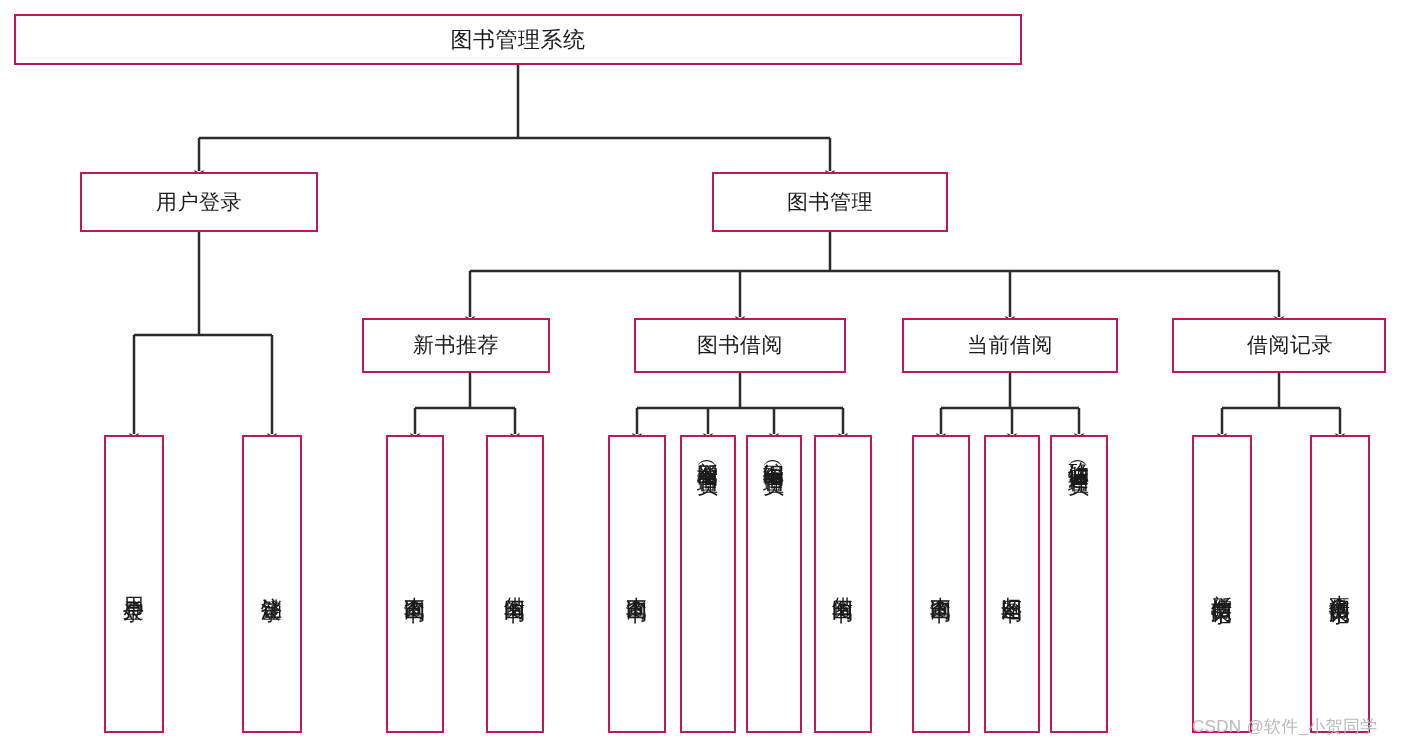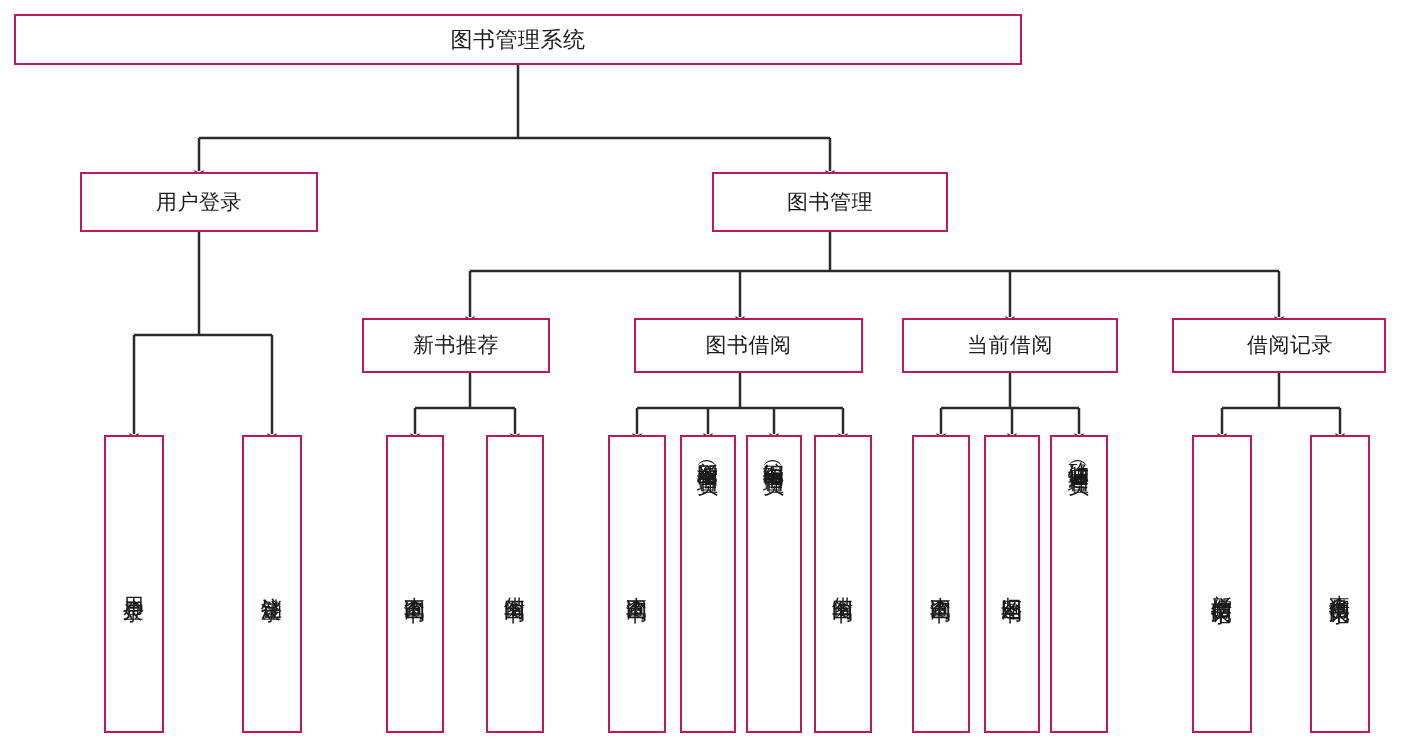--- a/index.html
+++ b/index.html
@@ -127,21 +127,21 @@
       </div>
       <div class="node horiz" style="left: 80px; top: 172px; width: 238px; height: 60px;">
         <span class="node-label">用户登录</span>
       </div>
       <div class="node horiz" style="left: 712px; top: 172px; width: 236px; height: 60px;">
         <span class="node-label">图书管理</span>
       </div>
       <div class="node horiz" style="left: 362px; top: 318px; width: 188px; height: 55px;">
         <span class="node-label">新书推荐</span>
       </div>
-      <div class="node horiz" style="left: 634px; top: 318px; width: 229px; height: 55px;">
+      <div class="node horiz" style="left: 634px; top: 318px; width: 212px; height: 55px;">
         <span class="node-label">图书借阅</span>
       </div>
       <div class="node horiz" style="left: 902px; top: 318px; width: 216px; height: 55px;">
         <span class="node-label">当前借阅</span>
       </div>
       <div class="node horiz" style="left: 1172px; top: 318px; width: 214px; height: 55px; padding-left: 22px;">
         <span class="node-label">借阅记录</span>
       </div>
       <div class="node vert centered" style="left: 104px; top: 435px; width: 60px; height: 298px;">
         <span class="node-label">用户登录</span>
@@ -177,13 +177,14 @@
         <span class="node-label">确认归还（管理员）</span>
       </div>
       <div class="node vert centered" style="left: 1192px; top: 435px; width: 60px; height: 298px;">
         <span class="node-label">新增借阅记录</span>
       </div>
       <div class="node vert centered" style="left: 1310px; top: 435px; width: 60px; height: 298px;">
         <span class="node-label">查询借阅记录</span>
       </div>
     </div>
 
+  <div class="watermark" style="left: 1192px; top: 715px;">CSDN @软件_小贺同学</div>
 </div>
 
 </body></html>

